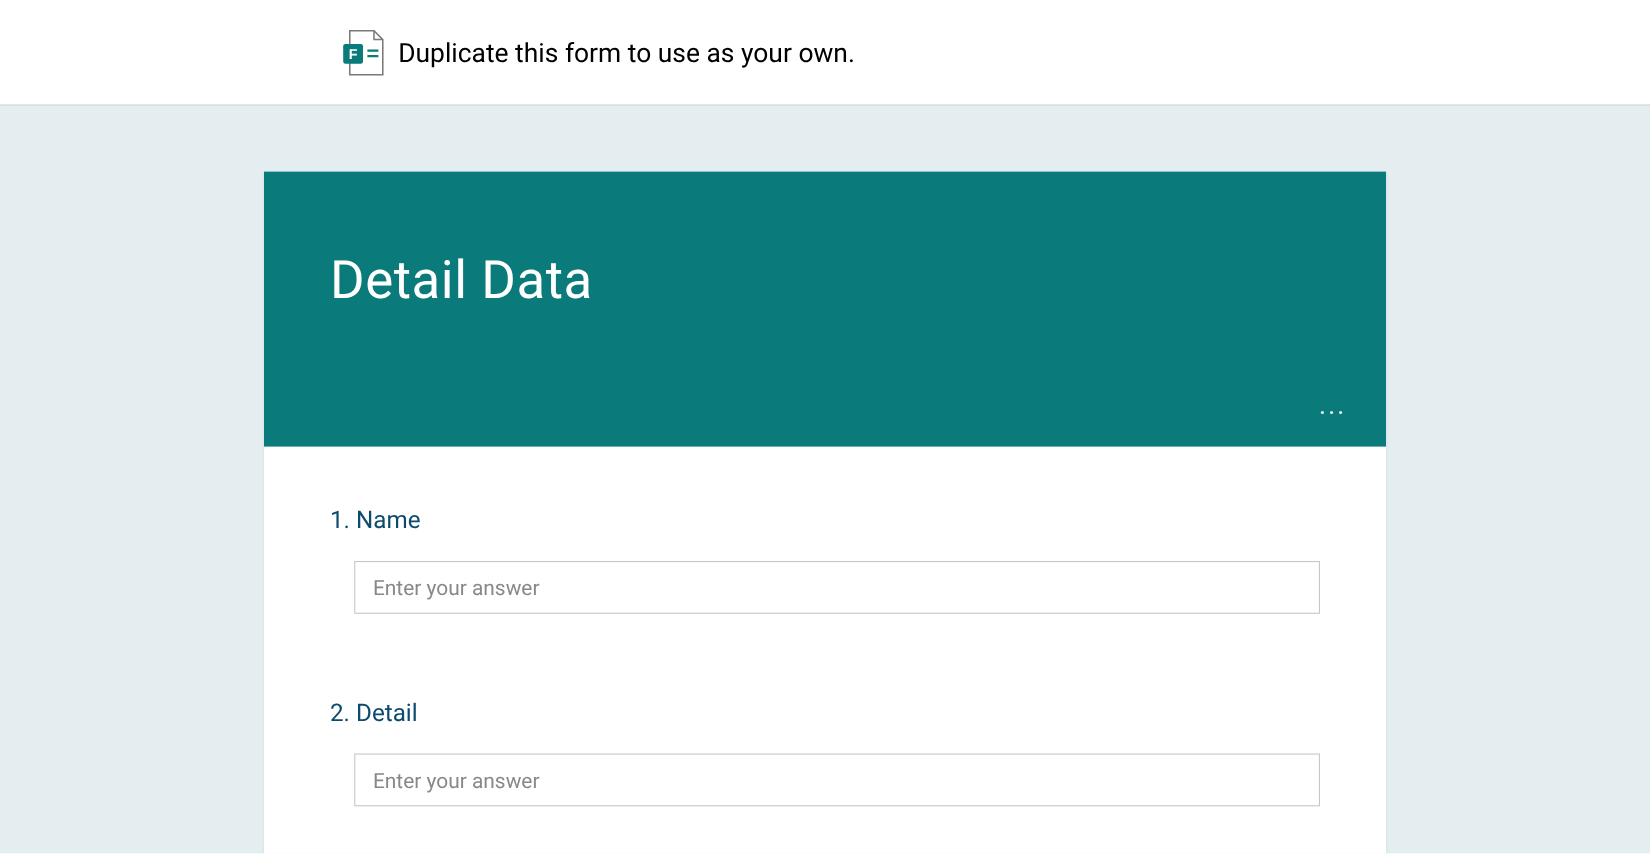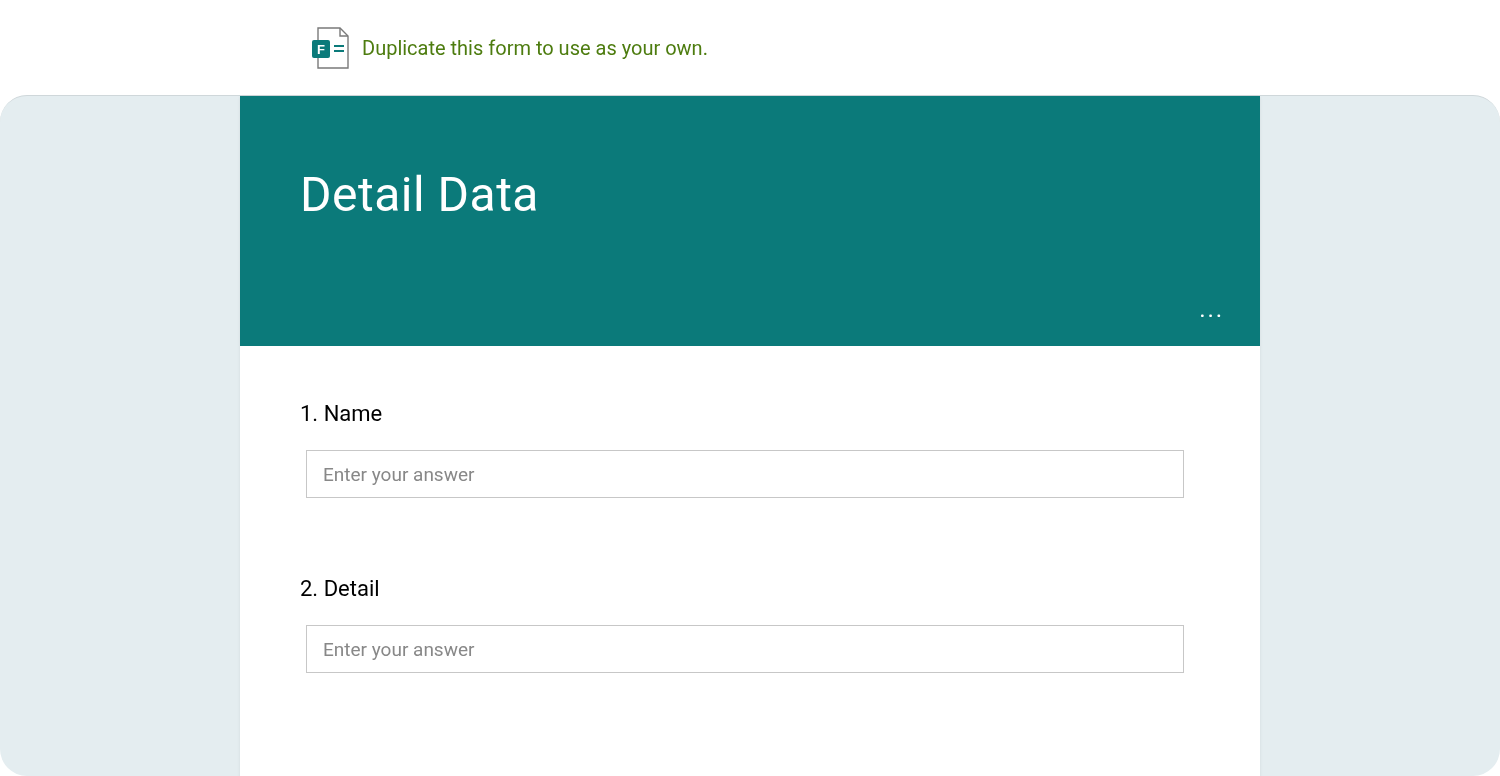--- a/index.html
+++ b/index.html
@@ -23,41 +23,41 @@
     display: flex;
     align-items: center;
     gap: 10px;
   }
   .forms-icon {
     width: 42px;
     height: 44px;
     flex-shrink: 0;
   }
   .topbar-text {
-    font-size: 20px;
-    color: #4d7c0f;
+    font-size: 24px;
+    color: #000000;
     font-weight: 400;
   }
   .duplicate-btn {
     background: #0b7a7a;
     color: #ffffff;
     border: none;
     font-size: 20px;
     font-weight: 400;
     padding: 12px 30px;
     cursor: pointer;
     font-family: inherit;
   }
   
   .stage {
     background: #e4edf0;
     height: calc(776px - 95px);
     width: 100%;
+    padding-top: 60px;
     border-top: 1px solid #cfd7da;
-    border-radius: 27px;
   }
   .card {
     width: 1020px;
     margin: 0 auto;
     background: #ffffff;
     box-shadow: 0 1px 3px rgba(0,0,0,0.08);
   }
   .card-header {
     background: #0b7a7a;
     color: #ffffff;
@@ -84,33 +84,33 @@
     font-family: inherit;
   }
   .card-body {
     padding: 55px 60px 40px 60px;
   }
   .question {
     margin-bottom: 78px;
   }
   .q-label {
     font-size: 22px;
-    color: #000000;
+    color: #0c4a6e;
     margin-bottom: 24px;
   }
   .answer-input {
     width: 878px;
     max-width: 100%;
     height: 48px;
     border: 1px solid #c7c7c7;
     font-size: 19px;
     padding: 0 16px;
     color: #333;
     font-family: inherit;
-    margin-left: 6px;
+    margin-left: 22px;
   }
   .answer-input::placeholder {
     color: #888888;
   }
 </style>
 </head>
 <body>
 
 <div class="topbar">
   <div class="topbar-left">

